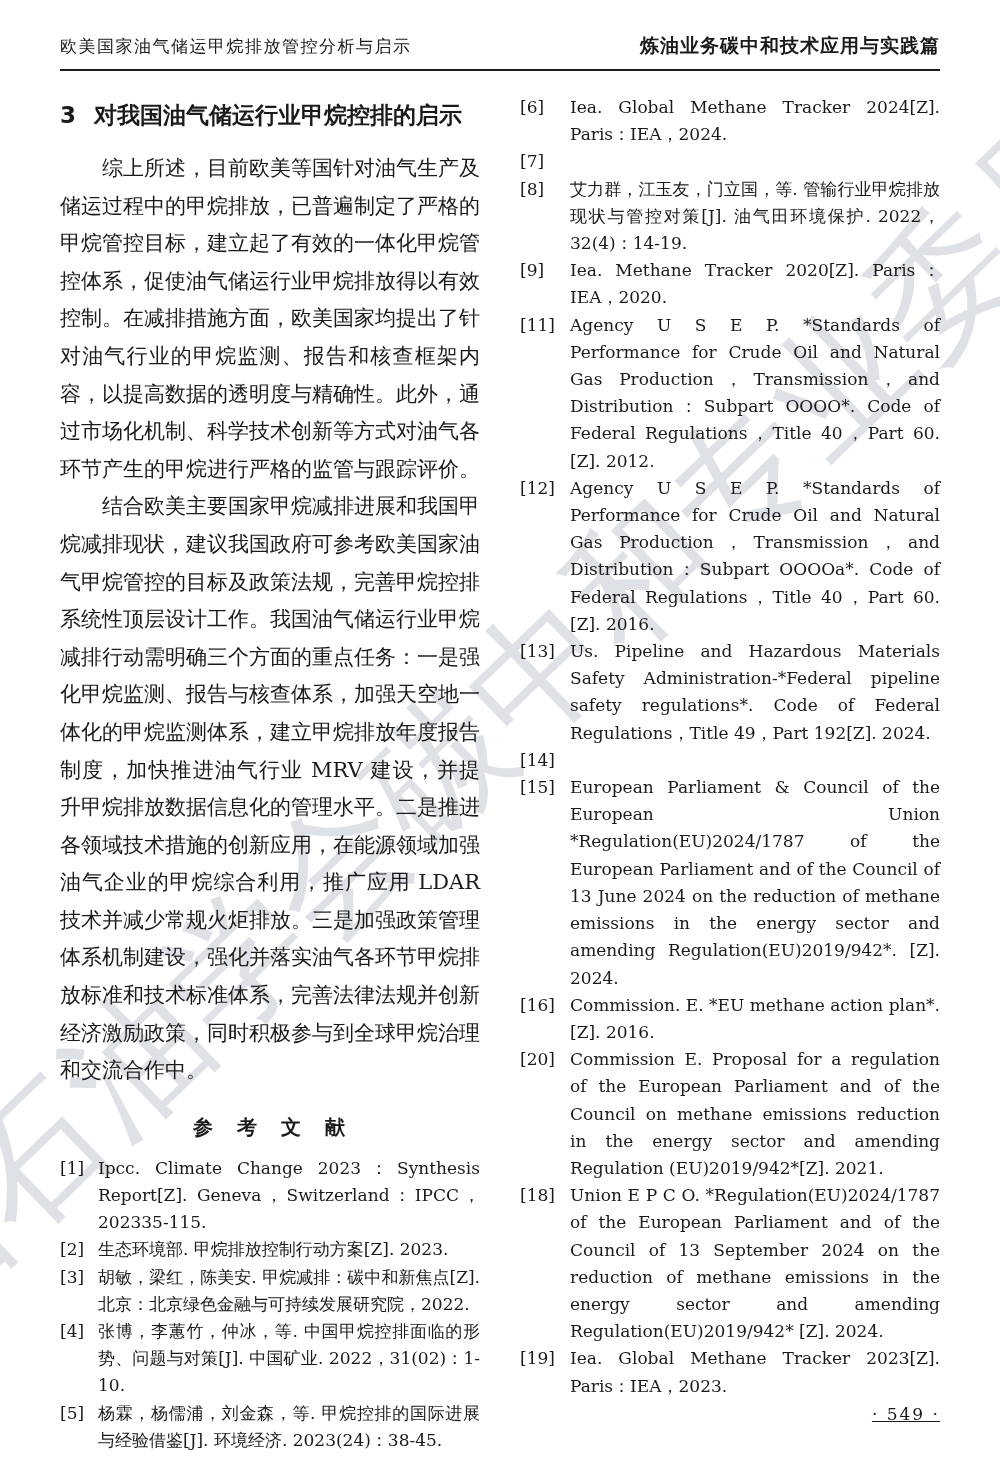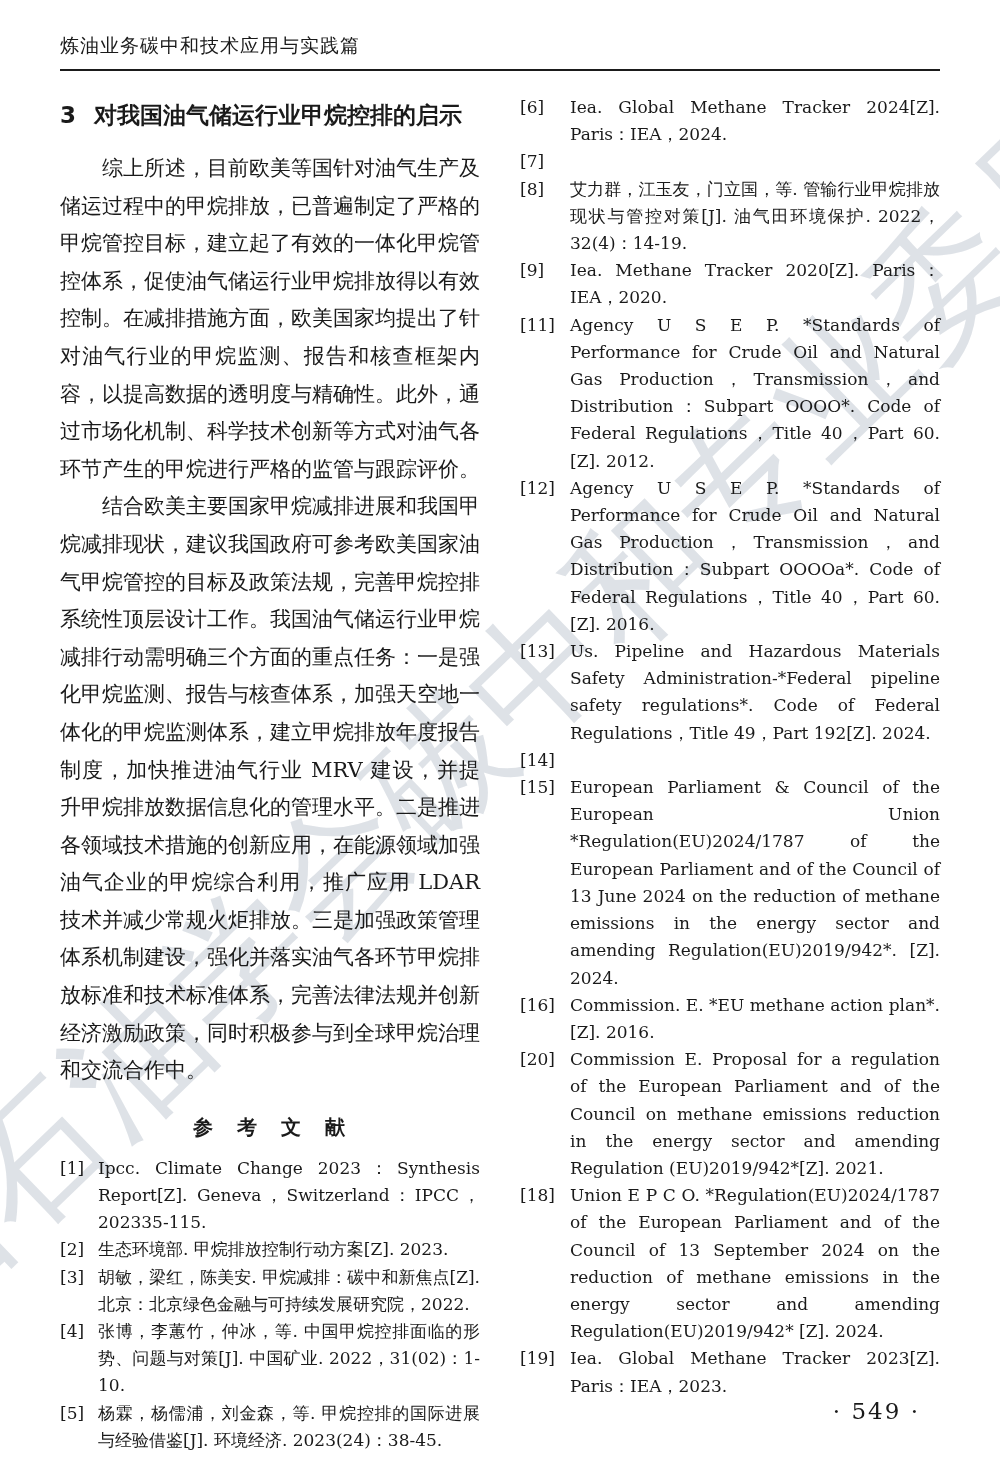--- a/index.html
+++ b/index.html
@@ -16,21 +16,21 @@
     pointer-events:none;
   }
   .header{
     position:absolute;top:33px;left:60px;right:60px;z-index:1;
     display:flex;justify-content:space-between;align-items:baseline;
     padding-bottom:10px;border-bottom:2px solid #1b1b1b;
   }
   .h-left{font-size:17px;letter-spacing:1.5px;}
   .h-right{
     font-family:"DejaVu Sans","Liberation Sans",sans-serif;
-    font-weight:normal;font-size:19px;letter-spacing:1px;
+    font-weight:bold;font-size:19px;letter-spacing:1px;
   }
   .content{
     position:absolute;top:86px;left:60px;width:880px;z-index:1;
     display:flex;gap:40px;
   }
   .col{width:420px;}
   .sec{
     margin:14px 0 20px;display:flex;gap:18px;
     font-family:"DejaVu Sans","Liberation Sans",sans-serif;
     font-weight:bold;font-size:23px;line-height:30px;
@@ -45,32 +45,33 @@
     font-weight:bold;font-size:20px;letter-spacing:2px;
   }
   .ref-list{list-style:none;margin:0;padding:0;}
   .col-right .ref-list{margin-top:8px;}
   .ref{display:flex;font-size:17px;line-height:27.2px;text-align:justify;}
   .ref-label{flex:none;margin-right:8px;}
   .col-left .ref-label{min-width:30px;}
   .col-right .ref-label{min-width:42px;}
   .ref-text{flex:1;}
   .page-number{
-    position:absolute;right:80px;bottom:36px;z-index:1;
-    font-size:23px;letter-spacing:2px;
+    position:absolute;right:60px;bottom:36px;z-index:1;
+    font-size:17px;letter-spacing:2px;text-decoration:underline;
   }
 </style>
 </head>
 <body>
 
 <div class="page">
 
   <div class="watermark">中国石油学会碳中和专业委员会</div>
 
   <div class="header">
+    <span class="h-left">欧美国家油气储运甲烷排放管控分析与启示</span>
     <span class="h-right">炼油业务碳中和技术应用与实践篇</span>
   </div>
 
   <div class="content">
 
     <div class="col col-left">
       <h2 class="sec">
         <span class="sec-num">3</span>
         <span class="sec-title">对我国油气储运行业甲烷控排的启示</span>
       </h2>

